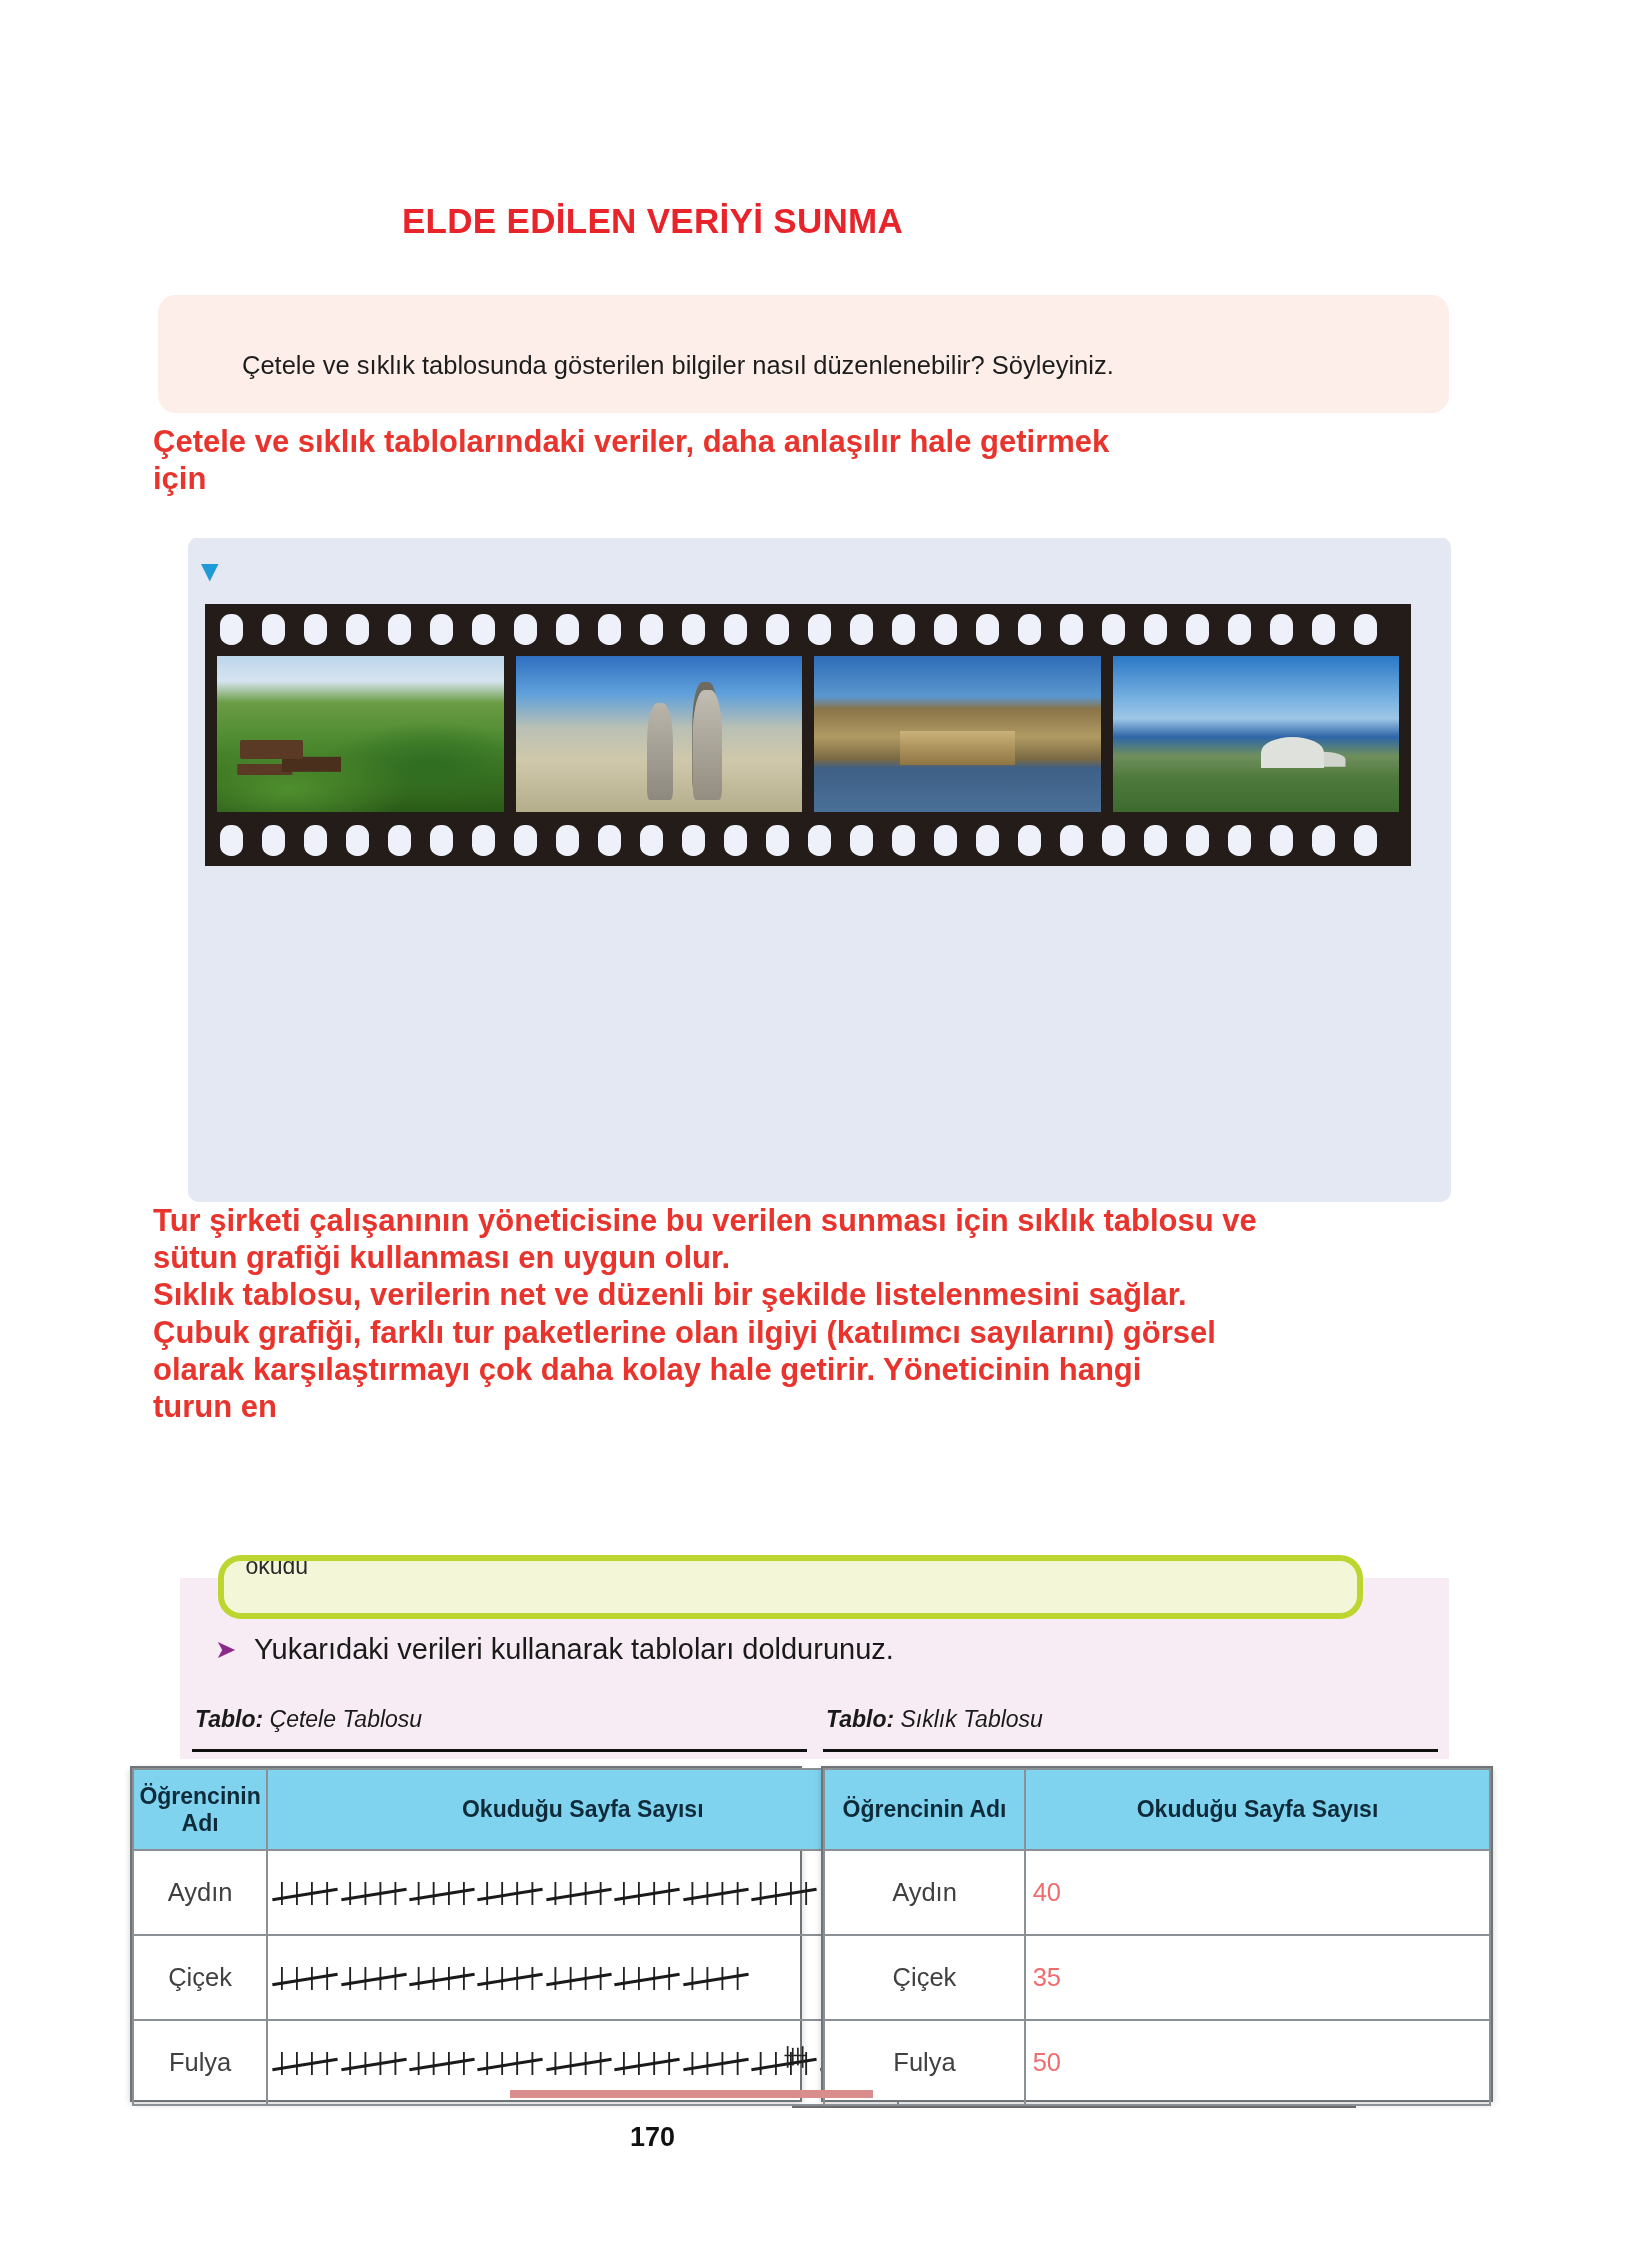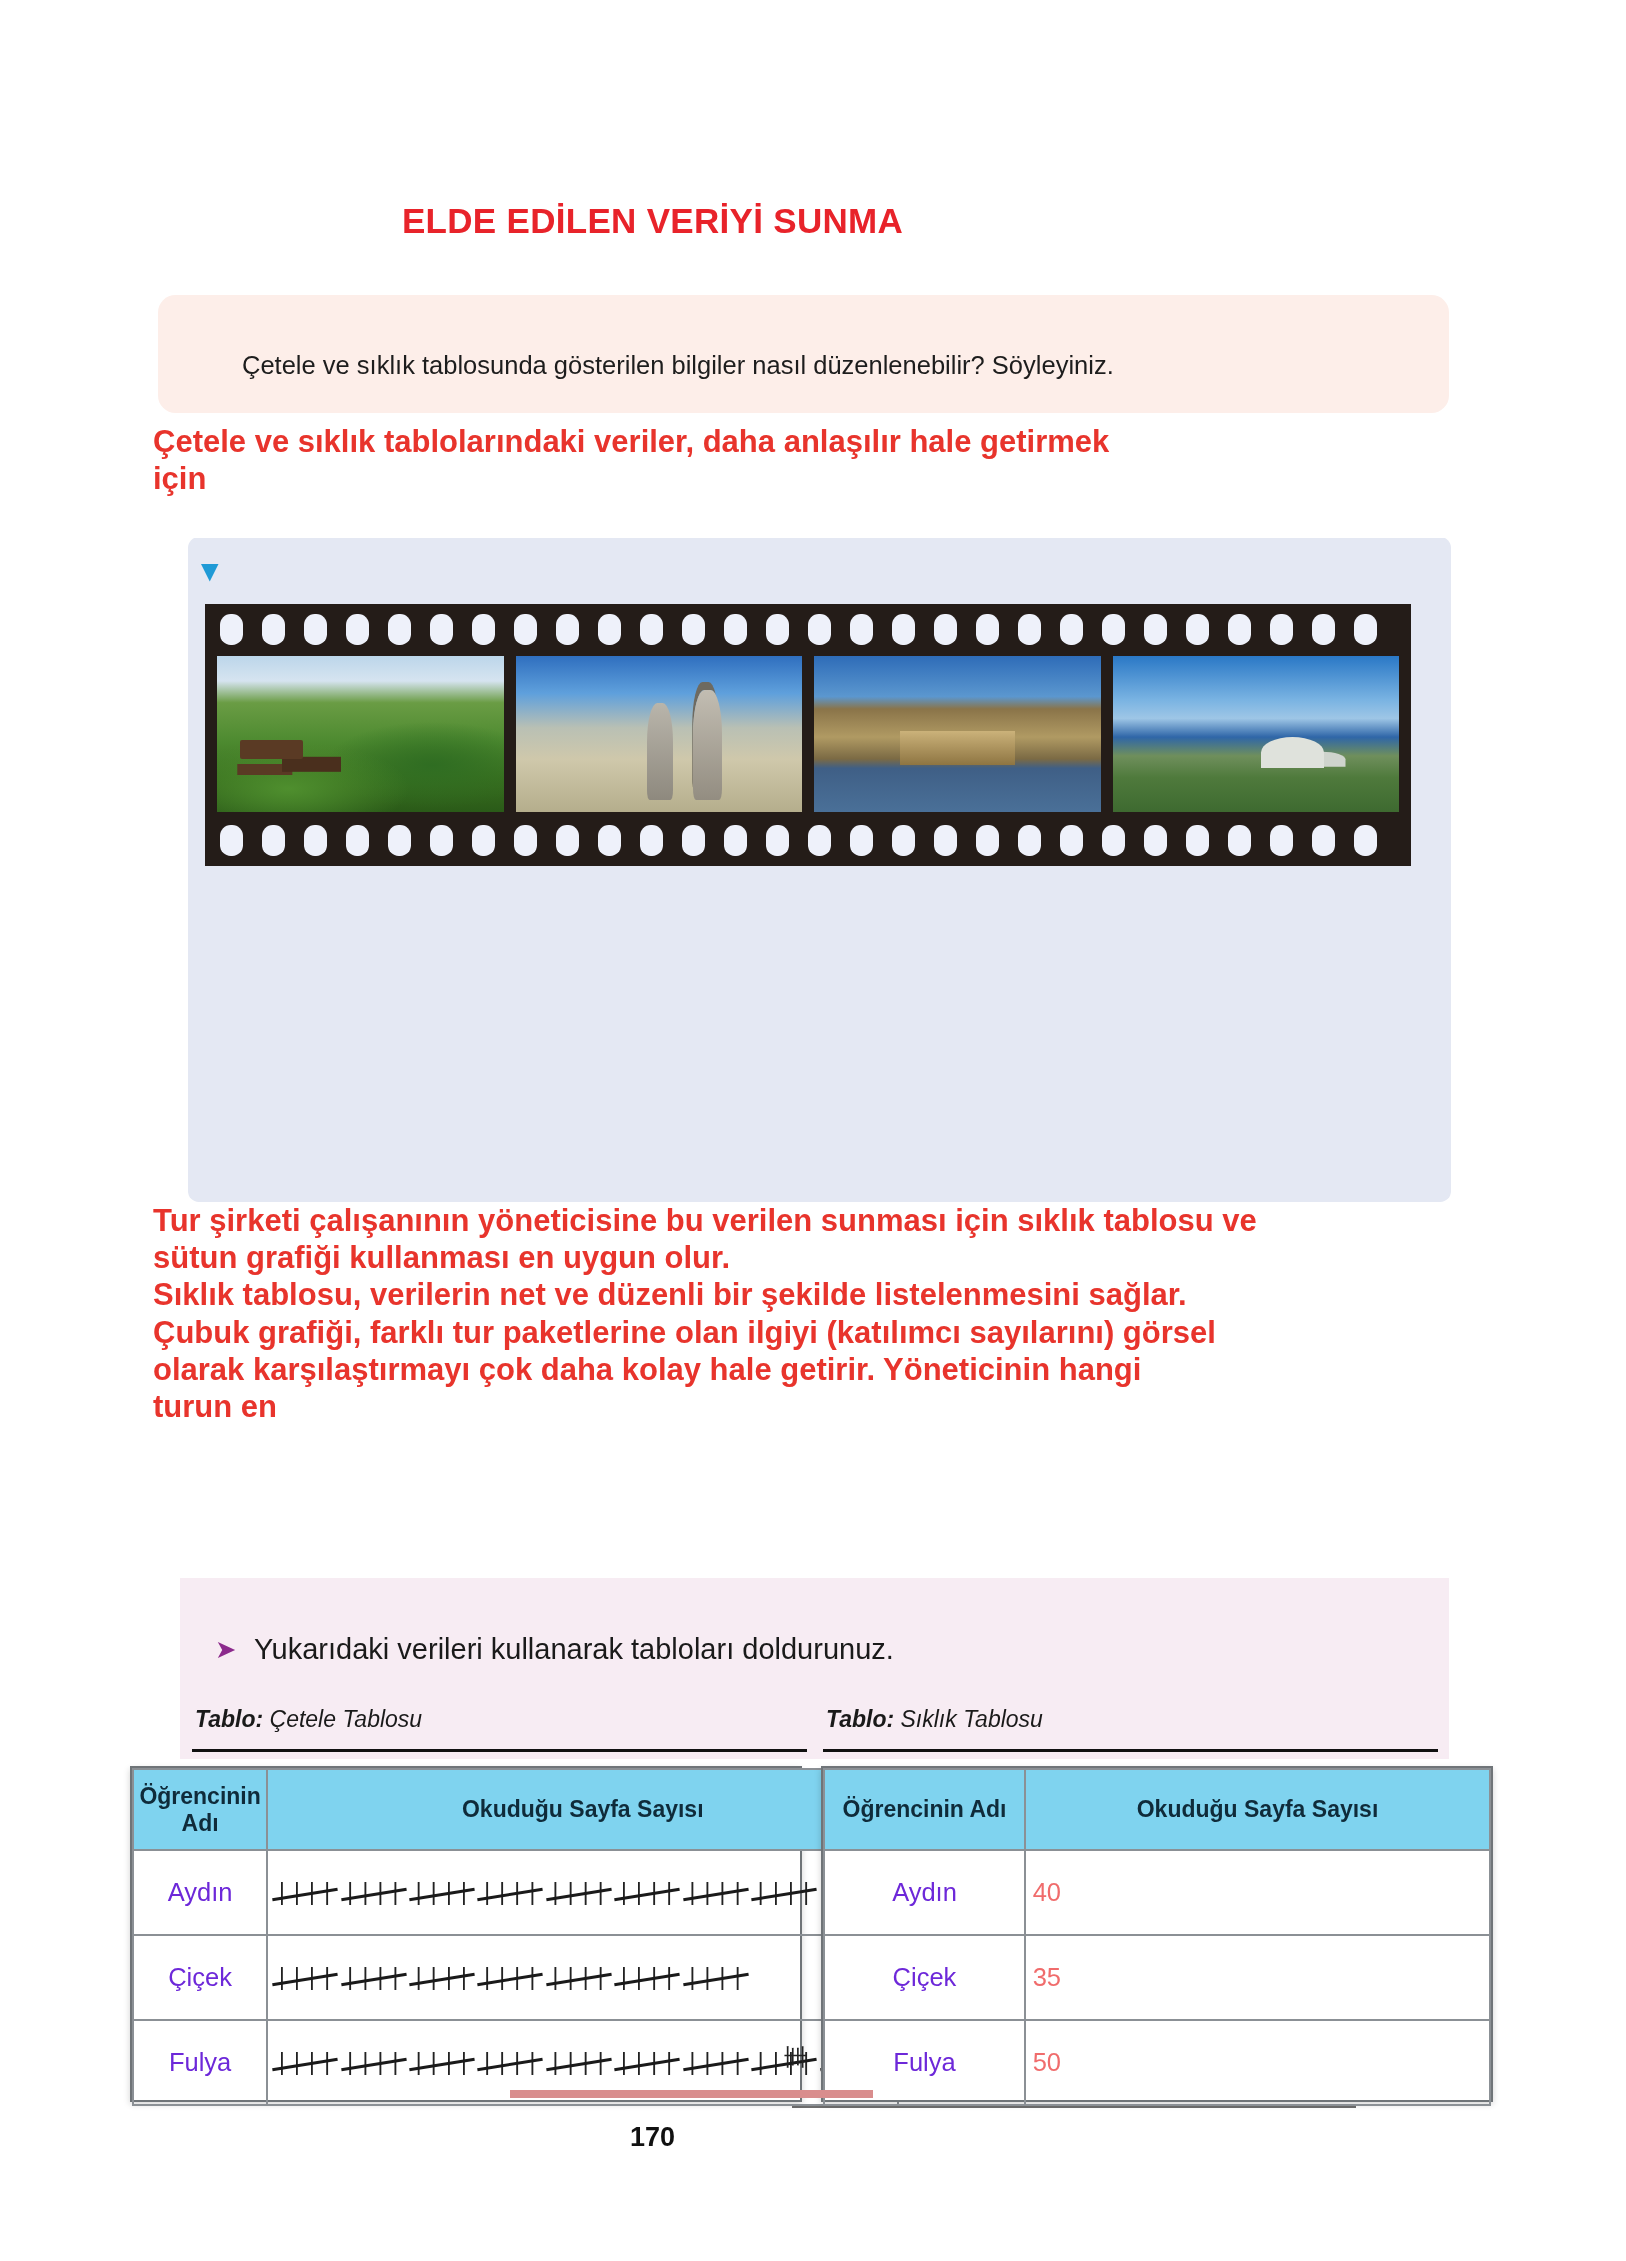--- a/index.html
+++ b/index.html
@@ -154,21 +154,21 @@
   .tbl-left  { left: 130px;  top: 1766px; width: 672px; height: 336px; }
   .tbl-right { left: 821px; top: 1766px; width: 672px; height: 336px; }
   .tbl table { width: 100%; height: 100%; border-collapse: collapse; }
   .tbl th, .tbl td { border: 2px solid #8b9095; }
   .tbl th {
     background: #7fd3ef; color: #0f2b3a; font-size: 23px; font-weight: bold;
     height: 81px; padding: 2.7px 5.4px;
   }
   .tbl td { height: 85px; padding: 2.7px 6.7px; }
   .col-name { width: 201px; text-align: center; }
-  .cell-name { color: #6d28d9; font-size: 25.5px; text-align: center; font-weight: normal; }
+  .cell-name { color: #404040; font-size: 25.5px; text-align: center; font-weight: normal; }
   .cell-num  { color: #f06c6c; font-size: 25.5px; text-align: left; padding-left: 40px; }
   .cell-tally { font-size: 23px; color: #222; letter-spacing: 1.3px; white-space: nowrap; overflow: visible; }
   .tally-group { display: inline-block; margin-right: 8px; position: relative; font-family: "Liberation Mono", monospace; }
   .tally-group::after {
     content: ""; position: absolute; left: -2.7px; right: -2.7px; top: 48%;
     height: 3.4px; background: #1a1a1a; transform: rotate(-9deg);
   }
   .overflow-tally { position: absolute; z-index: 46; color:#222; font-size:23px; font-family: "Liberation Mono", monospace; }
 
   
@@ -273,20 +273,23 @@
 için</div>
 
   <div class="answer">Tur şirketi çalışanının yöneticisine bu verilen sunması için sıklık tablosu ve
 sütun grafiği kullanması en uygun olur.
 Sıklık tablosu, verilerin net ve düzenli bir şekilde listelenmesini sağlar.
 Çubuk grafiği, farklı tur paketlerine olan ilgiyi (katılımcı sayılarını) görsel
 olarak karşılaştırmayı çok daha kolay hale getirir. Yöneticinin hangi
 turun en</div>
 
   <div class="act-panel"></div>
+  <div class="green-box">
+    <span class="green-box-text">okudu</span>
+  </div>
 
   <div class="act-bullet-row">
     <span class="arrow-icon">➤</span>
     <span class="act-bullet-text">Yukarıdaki verileri kullanarak tabloları doldurunuz.</span>
   </div>
 
   <div class="tbl-cap left">
     <b>Tablo:</b>
     <span>Çetele Tablosu</span>
   </div>

